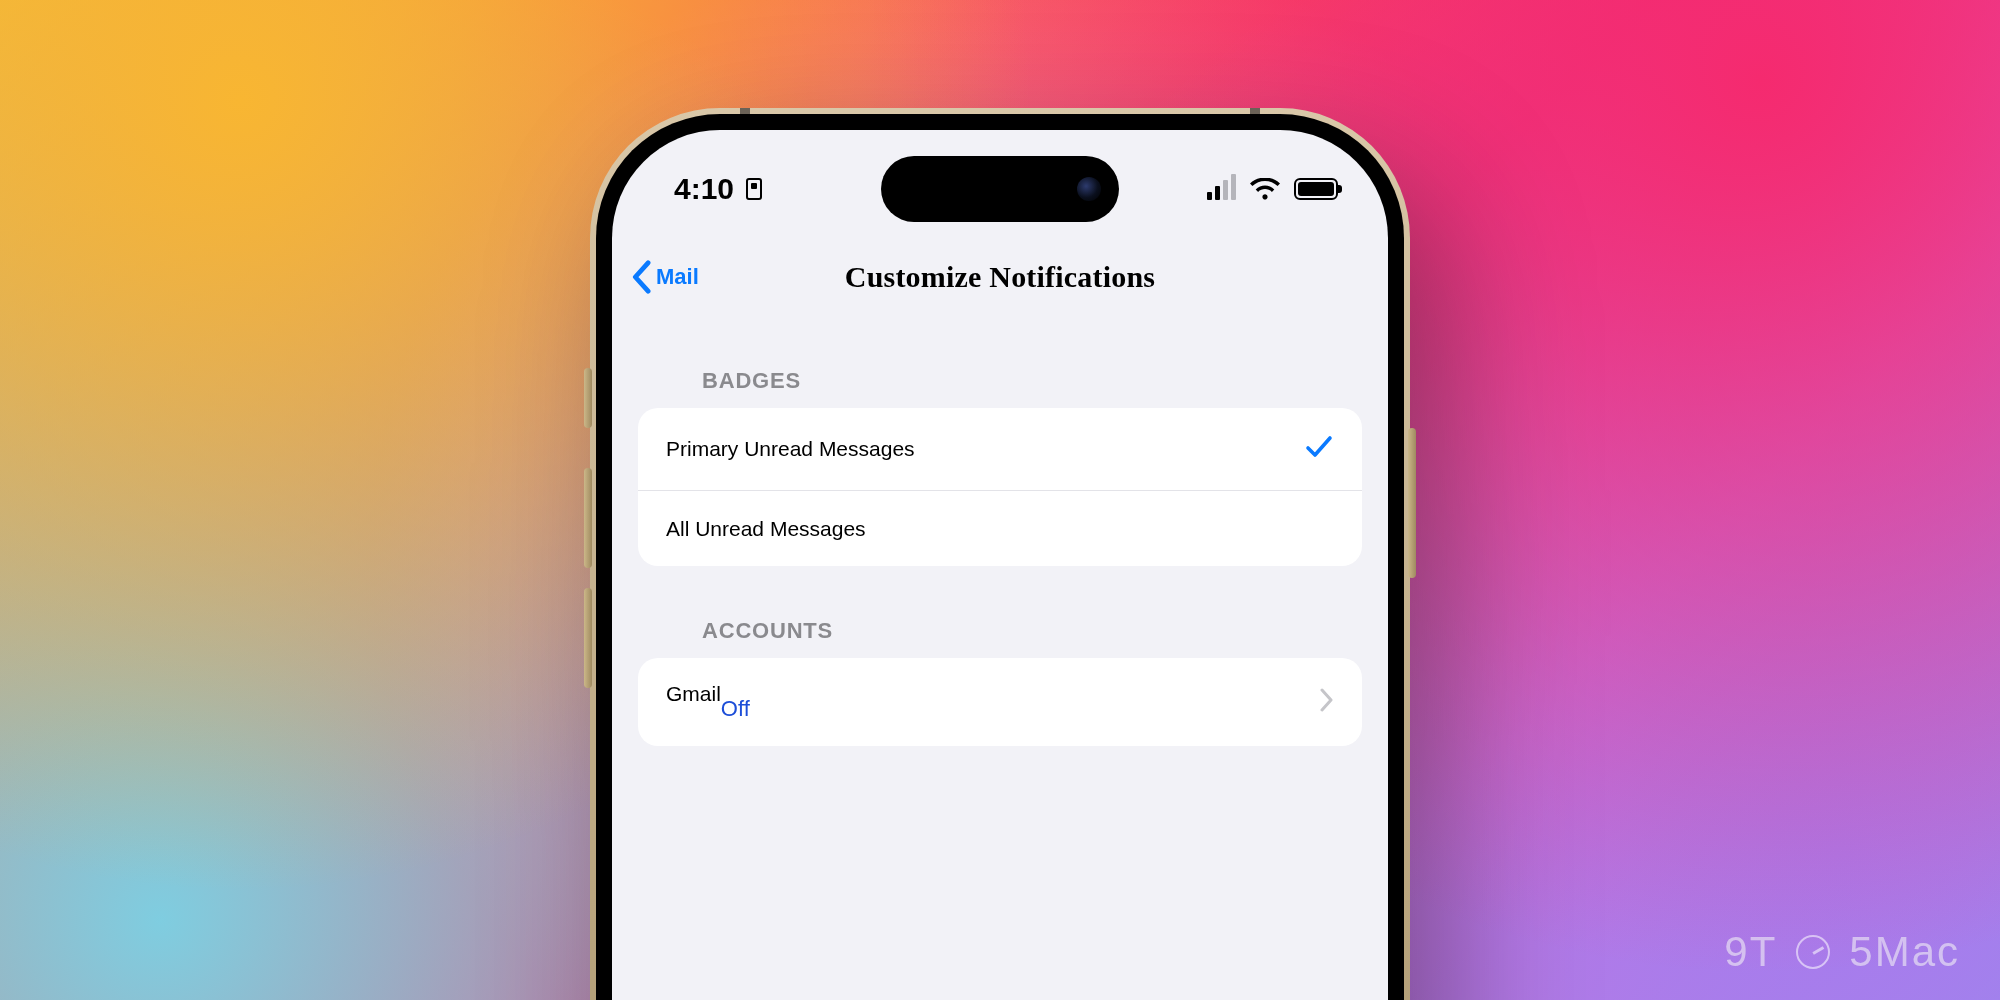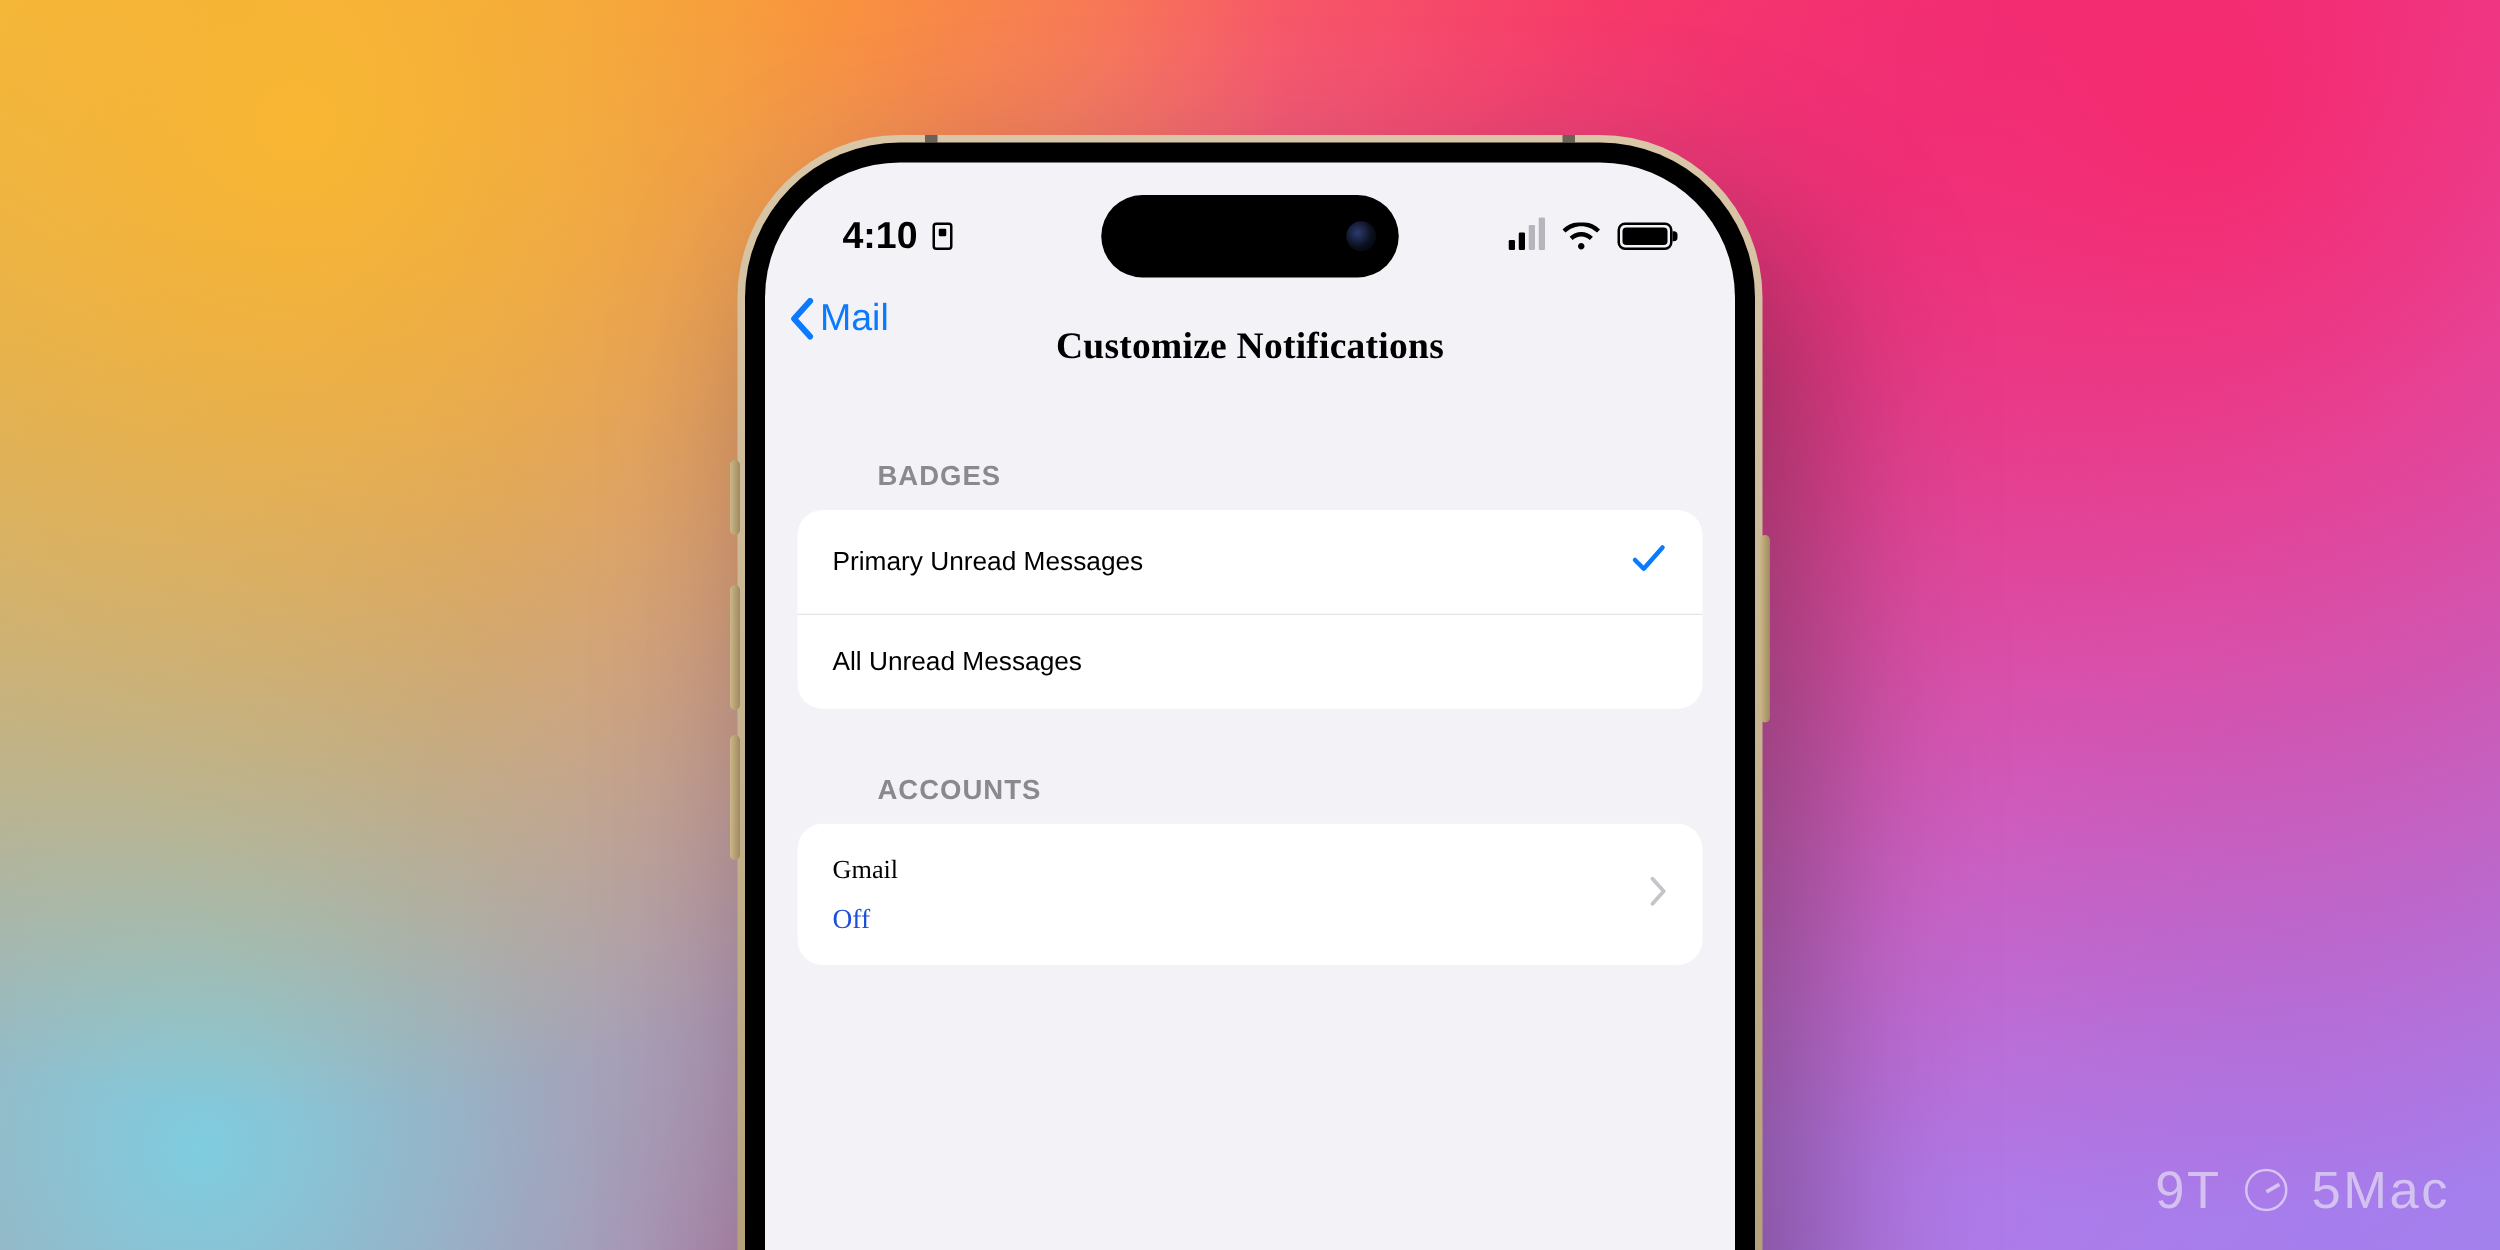--- a/index.html
+++ b/index.html
@@ -96,43 +96,43 @@
 
   
   .navbar {
     position:absolute; top:108px; left:0; right:0; height:78px;
     display:flex; align-items:center; justify-content:center;
     background:#f2f2f7;
   }
   .nav-title { font-size:30px; font-weight:600; color:#000; letter-spacing:0.2px;font-family:Liberation Serif, serif; }
   .nav-back {
     position:absolute; left:18px; top:0; bottom:0;
-    display:flex; gap:4px;
-    color:#0a7aff; font-size:30px; font-weight:400;
+    display:flex; align-items:center; gap:4px;
+    color:#0a7aff; font-size:22px; font-weight:700;
     cursor:pointer;
   }
   .nav-back svg { width:22px; height:34px; }
 
   
   .content { position:absolute; top:186px; left:0; right:0; bottom:0; overflow:hidden; }
   .section-label {
     font-size:22px; letter-spacing:0.8px; color:#8a8a8e; font-weight:700;
     padding:52px 50px 14px 50px; text-transform:uppercase;margin-left:40px;
   }
   .group {
     margin:0 26px; background:#ffffff; border-radius:20px; overflow:hidden;
   }
   .row {
     display:flex; align-items:center; justify-content:space-between;
     padding:24px 28px; min-height:76px; cursor:pointer;
   }
   .row + .row { border-top:1px solid #e3e3e8; }
   .row-title { font-size:21px; color:#000; font-weight:400; }
   .row-sub { font-size:22px; color:#1d4ed8; margin-top:14px; }
-  .row-left { display:flex; flex-direction:column;font-family:Liberation Serif, serif; }
+  .row-left { display:flex; flex-direction:row; }
   .check { color:#0a7aff; }
   .check svg { width:30px; height:30px; }
   .chev { color:#c5c5c9; }
   .chev svg { width:14px; height:24px; }
 
   
   .accounts .row { align-items:center; }
 </style>
 </head>
 <body>

